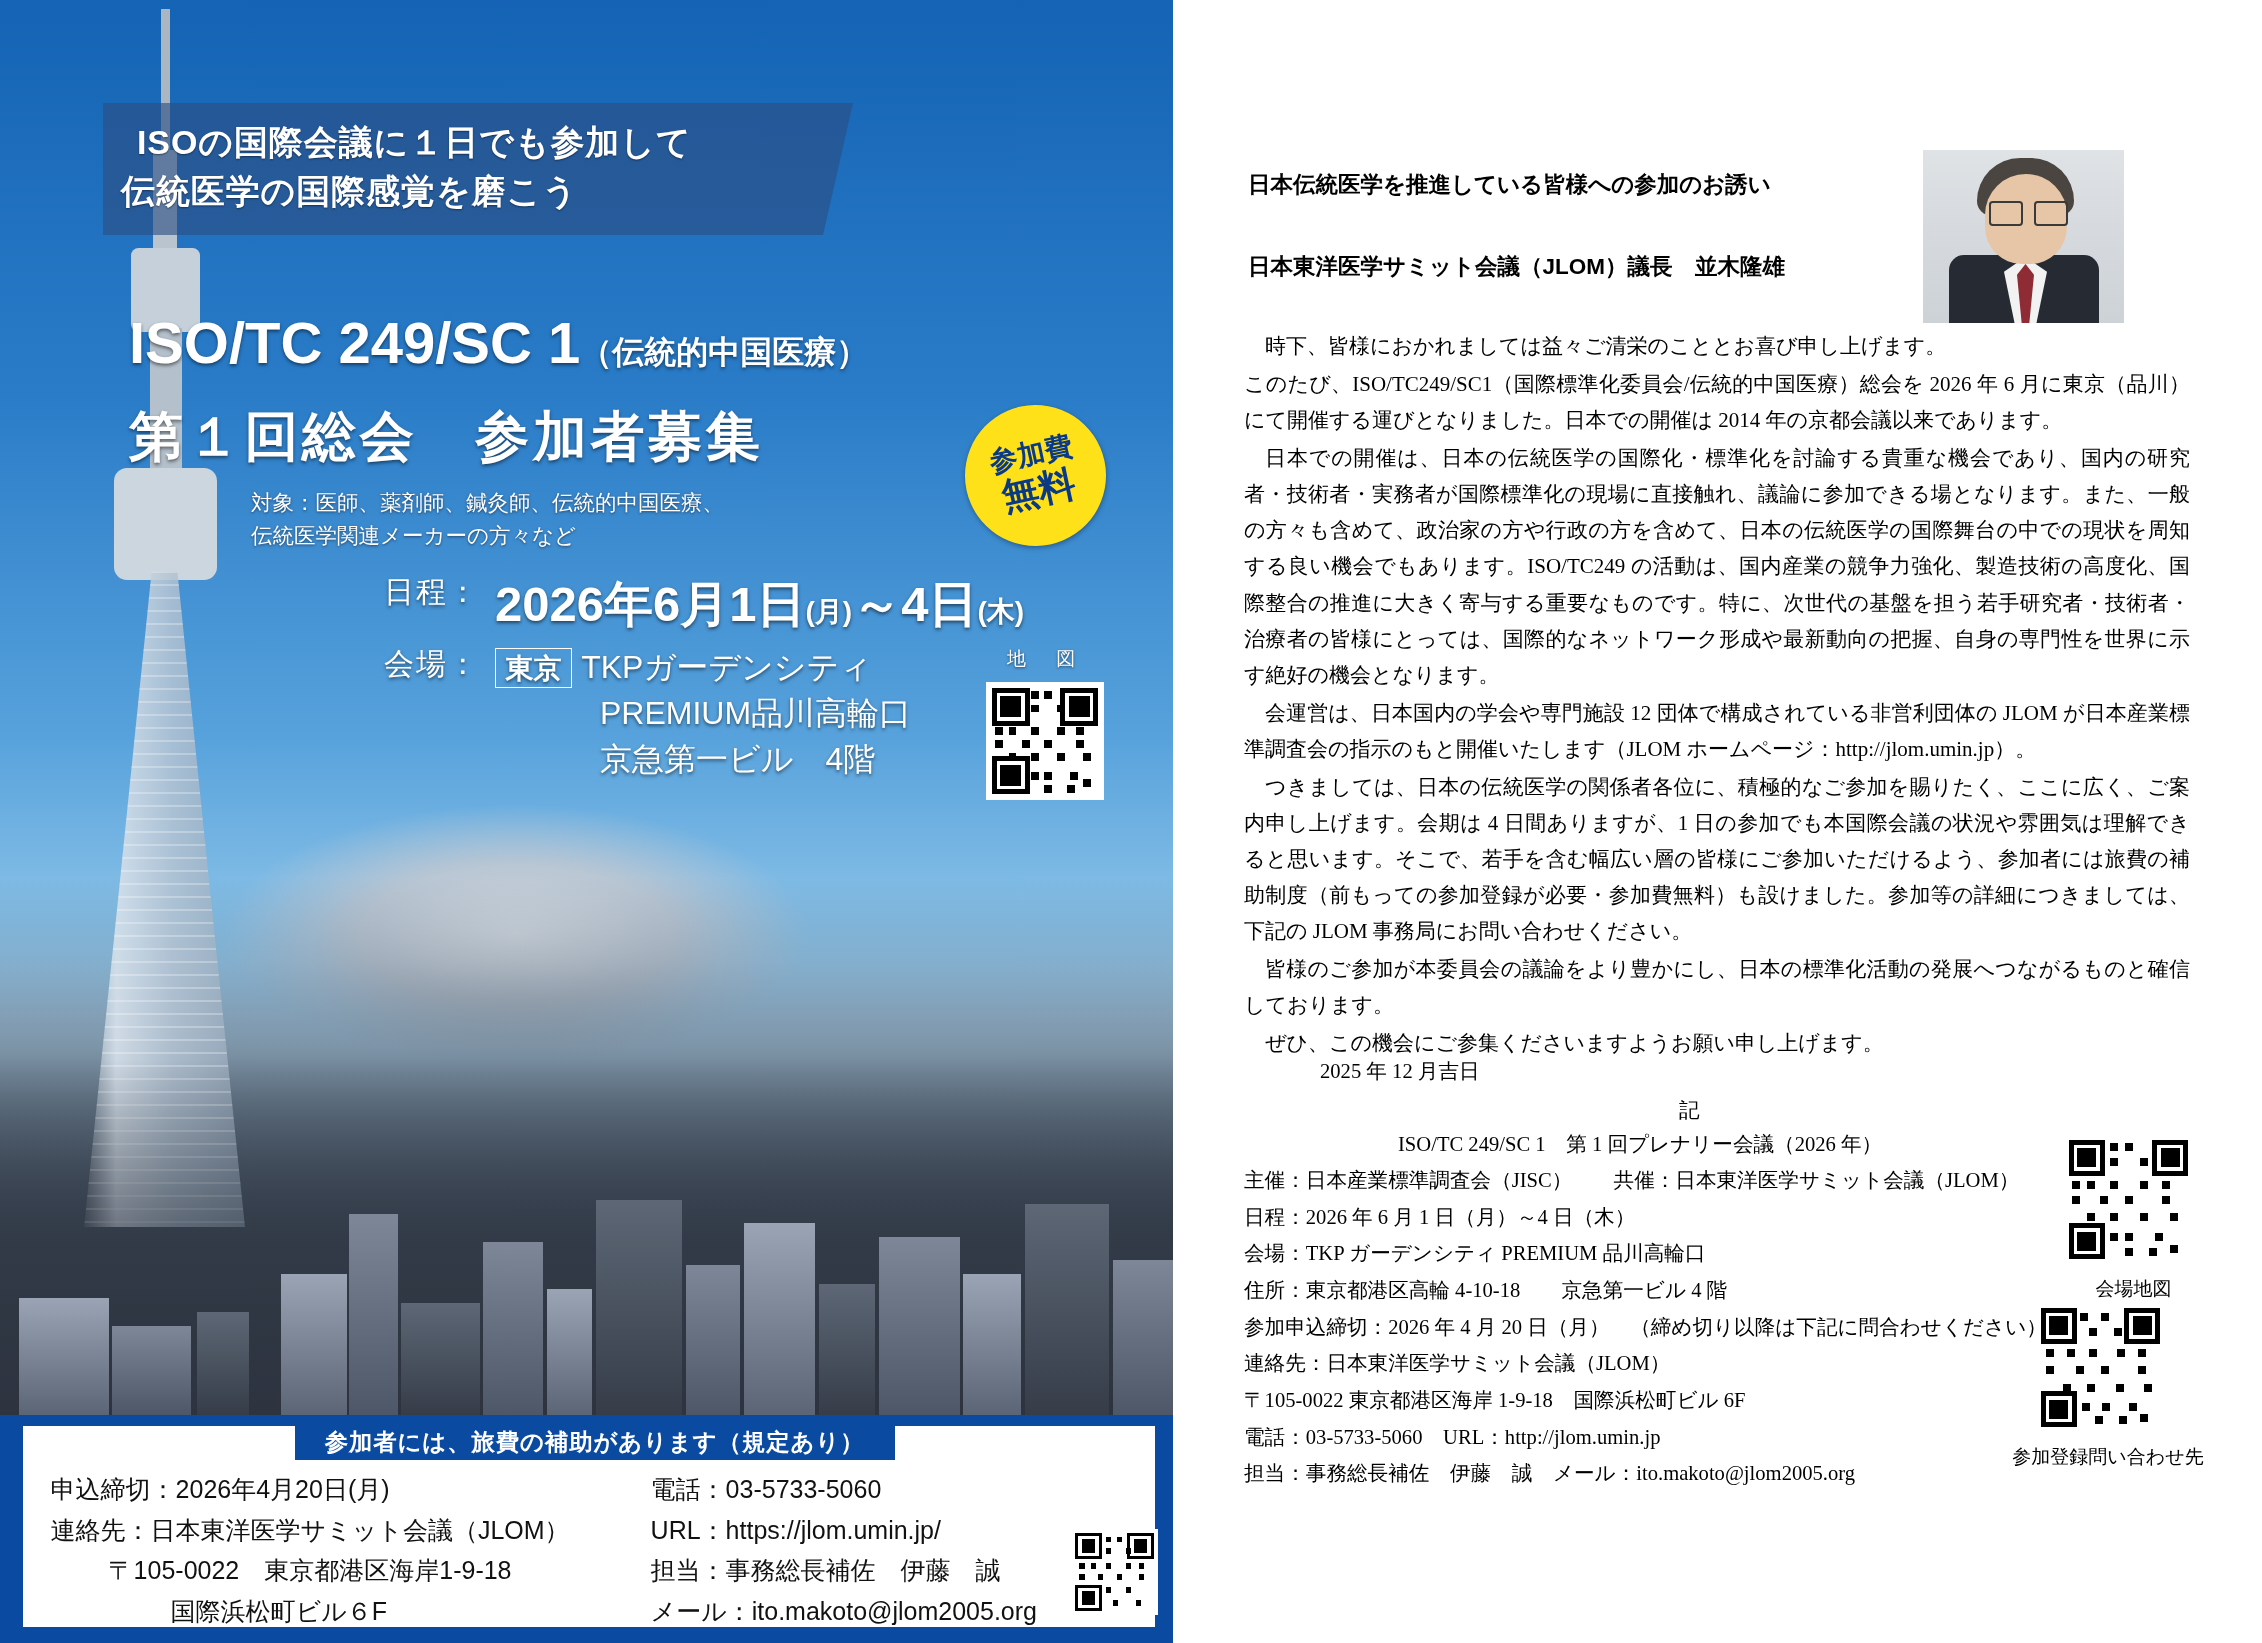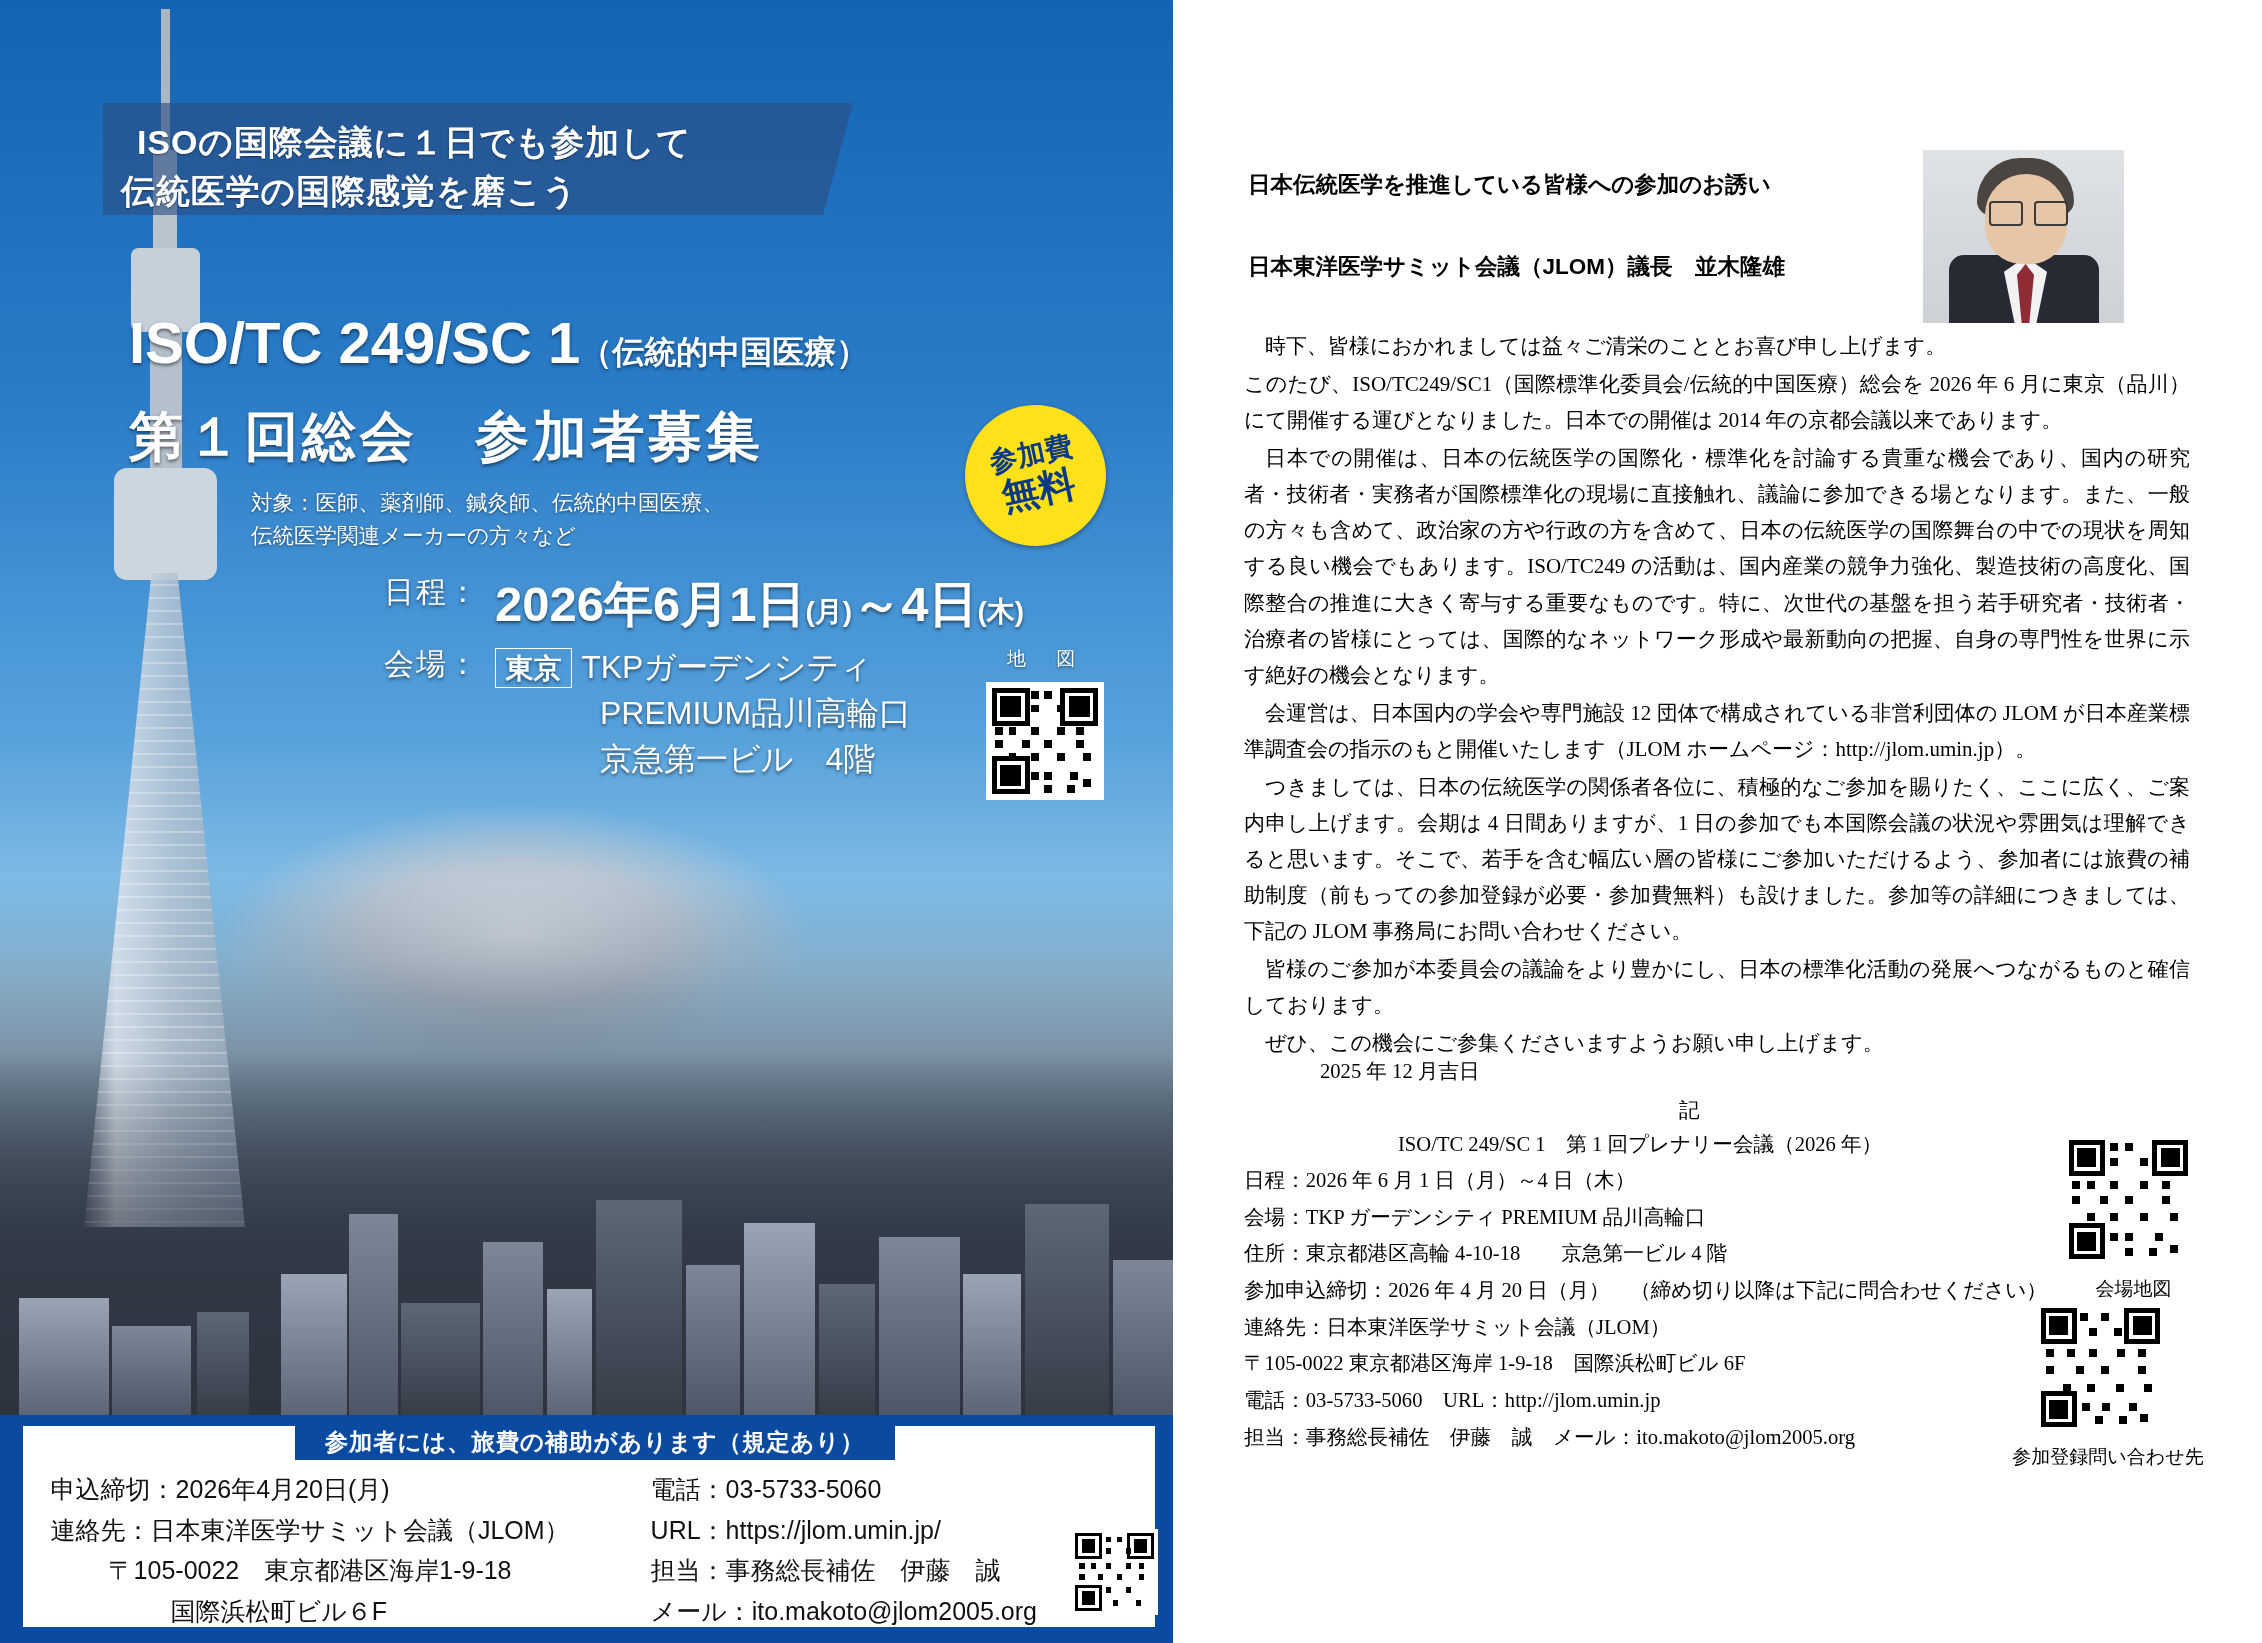--- a/index.html
+++ b/index.html
@@ -43,21 +43,21 @@
     clip-path:polygon(42% 0%,58% 0%,78% 48%,100% 100%,0% 100%,22% 48%);}
   .city{position:absolute;left:0;top:1059px;width:1173px;height:356px;
     background:
       linear-gradient(to bottom, rgba(70,80,95,0.0), rgba(50,58,70,0.7) 55%, rgba(45,52,64,0.95));
   }
   .bldg{position:absolute;bottom:0;background:linear-gradient(to bottom,#7d8798,#4e5767);}
   .bldg.l{background:linear-gradient(to bottom,#9aa4b4,#5b6575);}
   .bldg.d{background:linear-gradient(to bottom,#5d6775,#363d49);}
 
   .banner{
-    position:absolute;left:103px;top:103px;width:750px;height:112px;
+    position:absolute;left:103px;top:103px;width:750px;height:132px;
     background:rgba(44,78,130,0.62);
     transform:skewX(-0deg);
     clip-path:polygon(0 0,100% 0,96% 100%,0% 100%);
     text-align:right;
   }
   .banner .l1,.banner .l2{
     color:#ffffff;font-weight:bold;font-size:34px;letter-spacing:0.9px;
     text-shadow:0 0.9px 1.9px rgba(0,0,0,0.45);
   }
   .banner .l1{position:absolute;left:34px;top:17px;}
@@ -313,20 +313,21 @@
       <p>つきましては、日本の伝統医学の関係者各位に、積極的なご参加を賜りたく、ここに広く、ご案内申し上げます。会期は 4 日間ありますが、1 日の参加でも本国際会議の状況や雰囲気は理解できると思います。そこで、若手を含む幅広い層の皆様にご参加いただけるよう、参加者には旅費の補助制度（前もっての参加登録が必要・参加費無料）も設けました。参加等の詳細につきましては、下記の JLOM 事務局にお問い合わせください。</p>
       <p>皆様のご参加が本委員会の議論をより豊かにし、日本の標準化活動の発展へつながるものと確信しております。</p>
       <p>ぜひ、この機会にご参集くださいますようお願い申し上げます。</p>
     </div>
 
     <div class="date-line">2025 年 12 月吉日</div>
     <div class="ki">記</div>
     <div class="det-title">ISO/TC 249/SC 1　第 1 回プレナリー会議（2026 年）</div>
 
     <div class="details">
+      <div>主催：日本産業標準調査会（JISC）　　共催：日本東洋医学サミット会議（JLOM）</div>
       <div>日程：2026 年 6 月 1 日（月）～4 日（木）</div>
       <div>会場：TKP ガーデンシティ PREMIUM 品川高輪口</div>
       <div>住所：東京都港区高輪 4-10-18　　京急第一ビル 4 階</div>
       <div>参加申込締切：2026 年 4 月 20 日（月）　（締め切り以降は下記に問合わせください）</div>
       <div>連絡先：日本東洋医学サミット会議（JLOM）</div>
       <div>〒105-0022 東京都港区海岸 1-9-18　国際浜松町ビル 6F</div>
       <div>電話：03-5733-5060　URL：http://jlom.umin.jp</div>
       <div>担当：事務総長補佐　伊藤　誠　メール：ito.makoto@jlom2005.org</div>
     </div>
 

